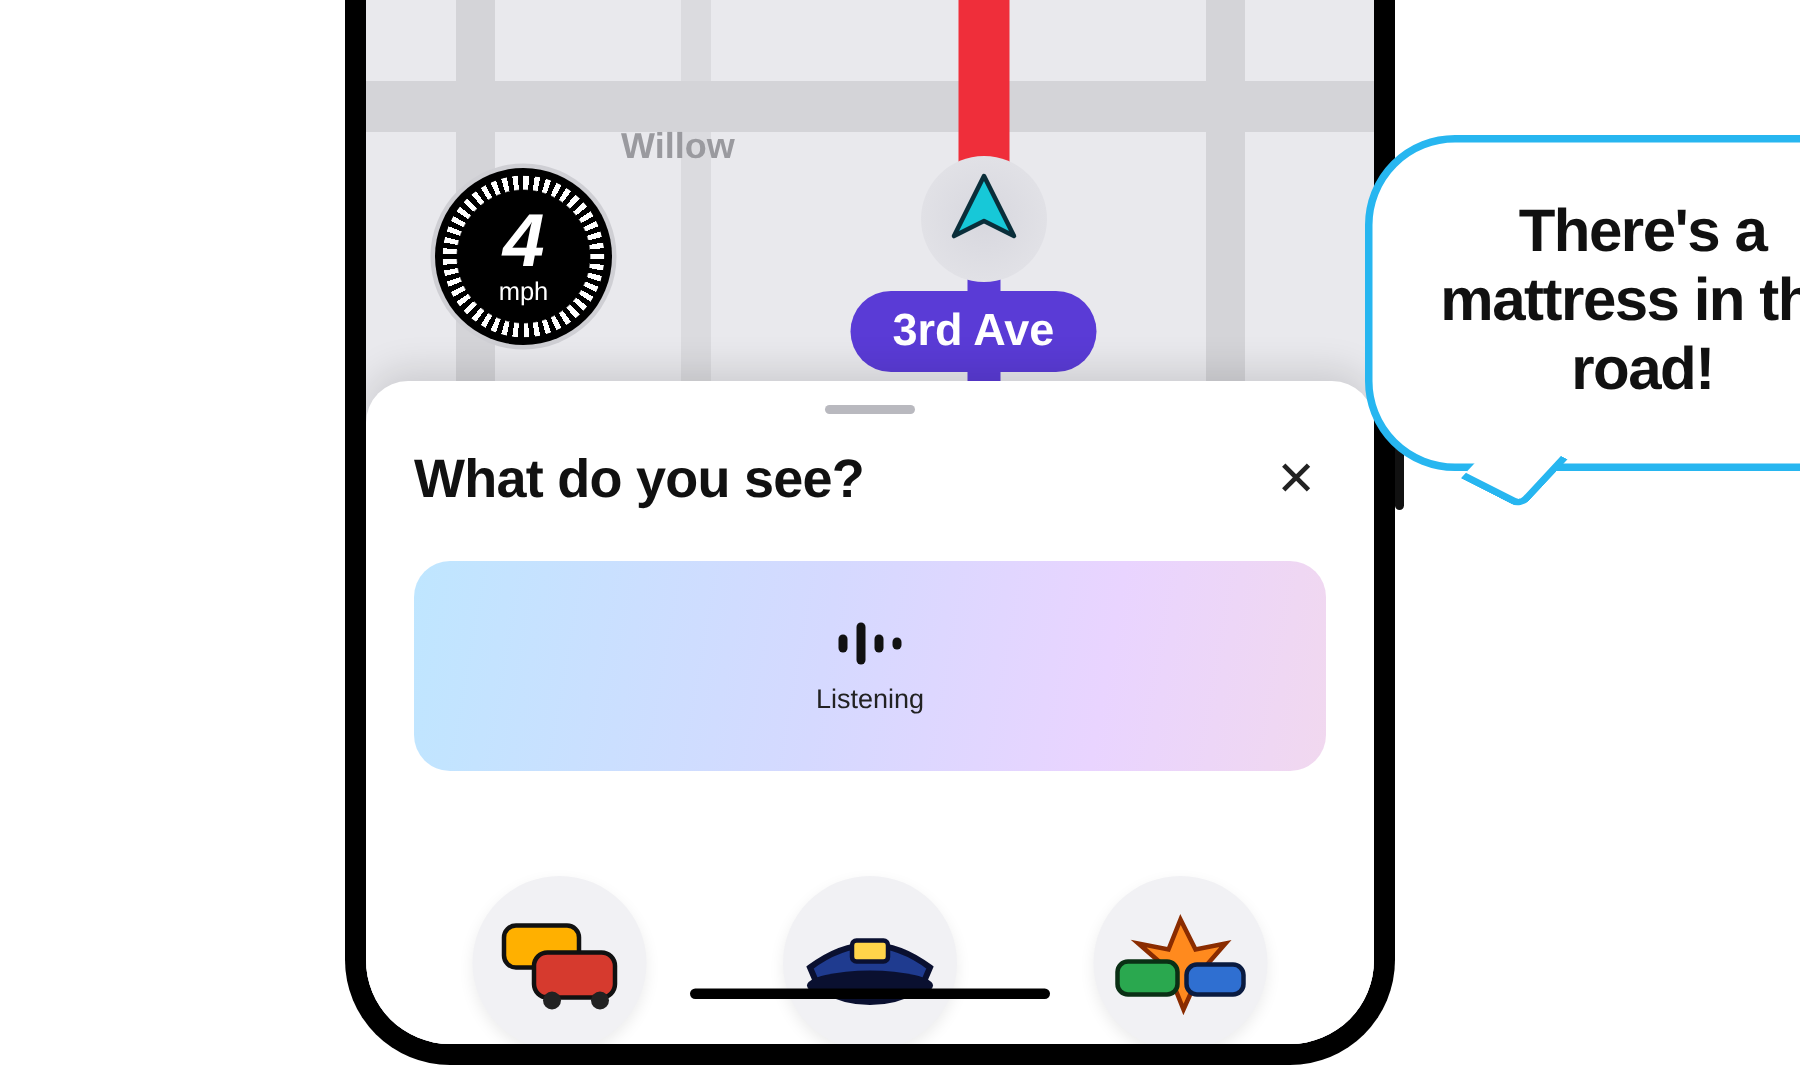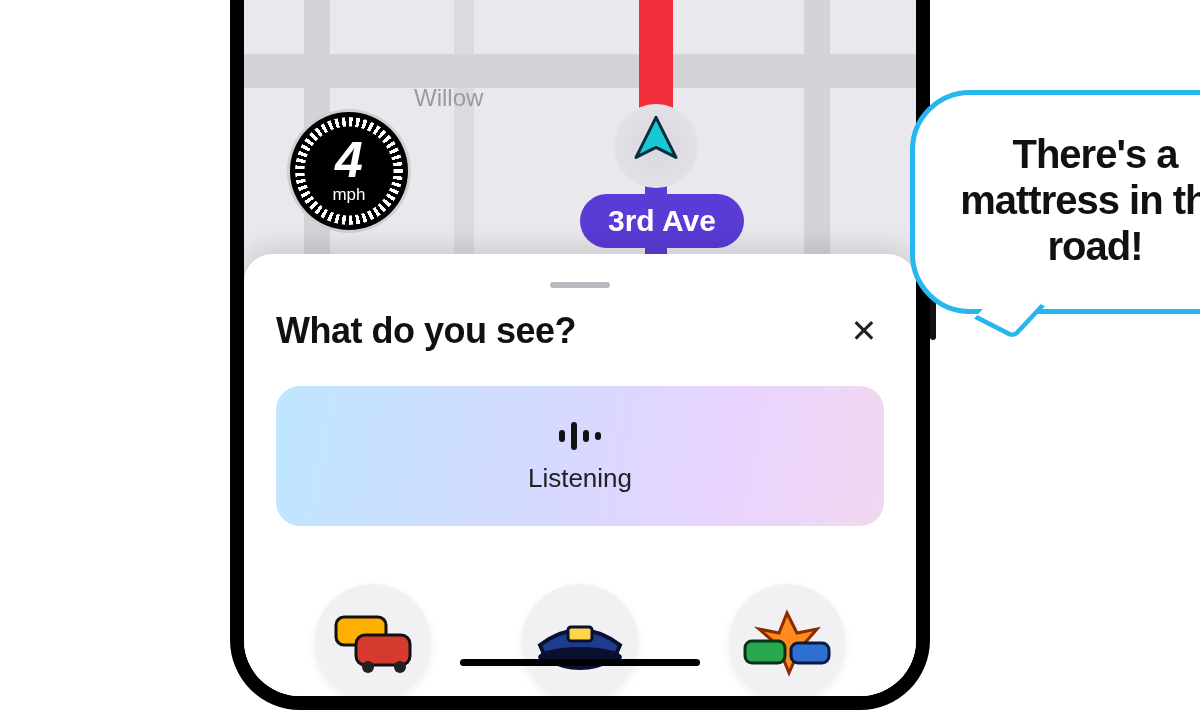--- a/index.html
+++ b/index.html
@@ -35,38 +35,38 @@
     position: absolute; inset: 0;
     background: #e9e9ed;
   }
   .road-h { position: absolute; background: #d4d4d8; }
   .road-v { position: absolute; background: #d4d4d8; }
 
   .street-label {
     position: absolute;
     color: #9a9a9f;
     font-size: 24px;
-    font-weight: 400;
+    font-weight: 700;
   }
 
   
   .route-red  { position:absolute; left: 395px; top:0; width: 34px; height: 260px; background:#ef2e3a; border-radius:17px; }
   .route-blue { position:absolute; left: 401px; top:0; width: 22px; height: 430px; background:#5a3bd6; border-radius:11px; }
 
   
   .puck {
     position:absolute; left: 370px; top: 210px;
     width: 84px; height:84px; border-radius:50%;
     background: radial-gradient(circle at center, #d7d7de 0%, #e1e1e6 70%);
   }
   .puck svg { position:absolute; left:50%; top:45%; transform:translate(-50%,-55%); }
 
   
   .street-pill {
-    position:absolute; left: 336px; top: 300px;
+    position:absolute; left: 323px; top: 300px;
     background:#5a3bd6; color:#fff;
     font-size: 30px; font-weight:700;
     padding: 10px 28px; border-radius: 999px;
     white-space: nowrap;
   }
 
   
   .speed {
     position:absolute; left: 46px; top: 218px;
     width: 118px; height:118px; border-radius:50%;
@@ -84,41 +84,41 @@
   }
   .speed-val { font-size:50px; font-weight:800; line-height:0.9; font-style:italic; z-index:1;}
   .speed-unit{ font-size:17px; font-weight:400; margin-top:2px; z-index:1;}
 
   
   .sheet {
     position:absolute; left:0; right:0; top: 360px; bottom:0;
     background:#fff;
     border-top-left-radius: 28px; border-top-right-radius:28px;
     box-shadow: 0 -8px 24px rgba(0,0,0,.12);
-    padding: 26px 32px 0;
+    padding: 14px 32px 0;
   }
   .grabber {
     width:60px; height:6px; background:#b9b9bf; border-radius:3px;
     margin: 2px auto 22px;
   }
   .sheet-header { display:flex; align-items:center; justify-content:space-between; }
   .sheet-title { font-size:36px; font-weight:800; color:#111; letter-spacing:-.5px;}
   .close {
     width:40px;height:40px; display:flex;align-items:center;justify-content:center;
     font-size:32px; color:#222; cursor:pointer; font-weight:300;
   }
 
   .listen {
     margin-top: 34px;
     height: 140px; border-radius: 24px;
     background: linear-gradient(100deg,#bfe6ff 0%, #d5d9ff 45%, #e9d4ff 75%, #f1d8ef 100%);
     display:flex; flex-direction:column; align-items:center; justify-content:center;
     gap: 10px; cursor:pointer;
   }
-  .listen-label { font-size:26px; color:#222; font-weight:500; }
+  .listen-label { font-size:18px; color:#222; font-weight:500; }
   .wave { display:flex; gap:6px; align-items:center; height:34px;}
   .wave i { width:6px; background:#111; border-radius:3px; display:block;}
   .wave i:nth-child(1){height:12px;} .wave i:nth-child(2){height:28px;}
   .wave i:nth-child(3){height:12px;} .wave i:nth-child(4){height:8px;}
 
   
   .reports { position:absolute; left:0; right:0; bottom:-4px; display:flex; justify-content:space-around; padding: 0 26px;}
   .report-btn {
     width:116px; height:116px; border-radius:50%; background:#f1f1f4;
     display:flex; align-items:center; justify-content:center;

